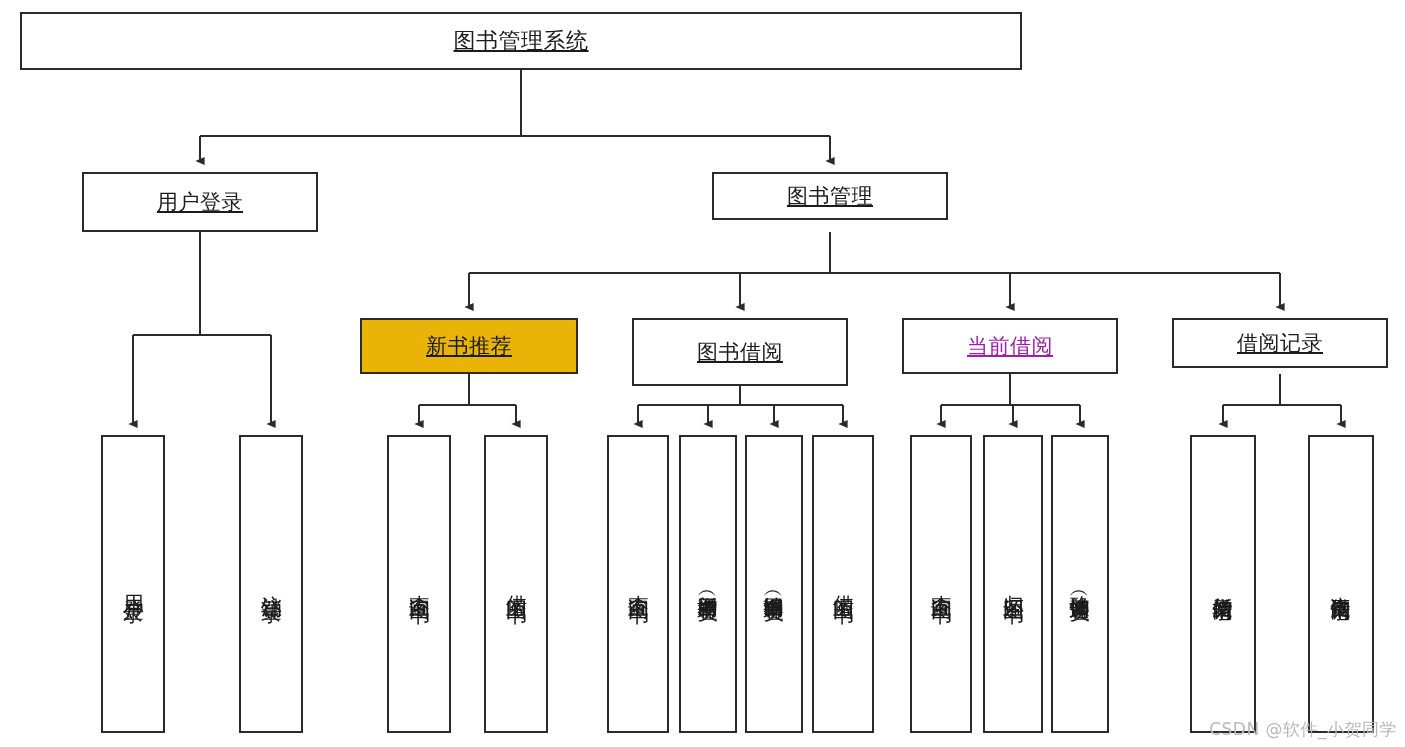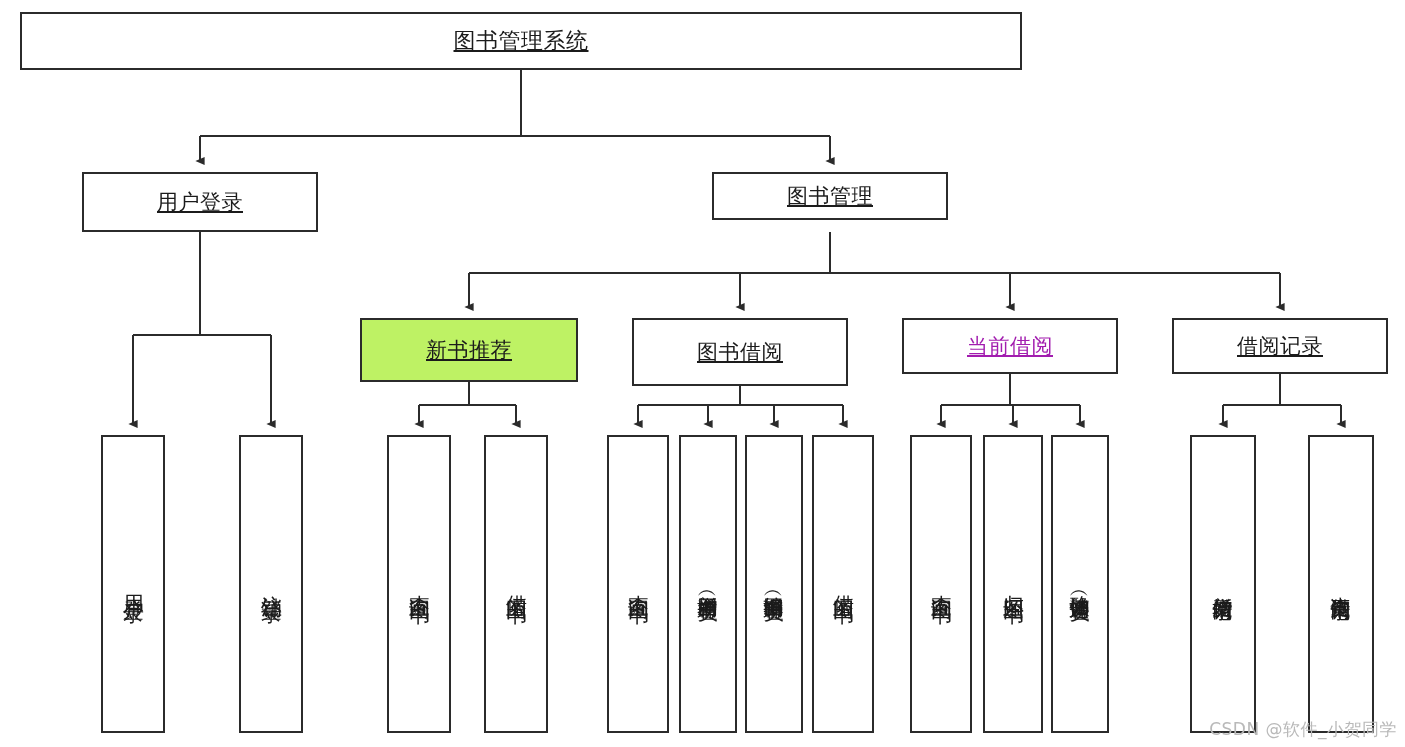--- a/index.html
+++ b/index.html
@@ -130,30 +130,30 @@
   <div id="nodes">
       <div class="node h root" id="node-root" style="left: 20px; top: 12px; width: 1002px; height: 58px; border-color: rgb(43, 43, 43); background: rgb(255, 255, 255);">
         <span class="node-label" style="color: rgb(27, 27, 27);">图书管理系统</span>
       </div>
       <div class="node h" id="node-user-login" style="left: 82px; top: 172px; width: 236px; height: 60px; border-color: rgb(43, 43, 43); background: rgb(255, 255, 255);">
         <span class="node-label" style="color: rgb(27, 27, 27);">用户登录</span>
       </div>
       <div class="node h" id="node-book-manage" style="left: 712px; top: 172px; width: 236px; height: 48px; border-color: rgb(43, 43, 43); background: rgb(255, 255, 255);">
         <span class="node-label" style="color: rgb(27, 27, 27);">图书管理</span>
       </div>
-      <div class="node h" id="node-new-book-rec" style="left: 360px; top: 318px; width: 218px; height: 64px; border-color: rgb(43, 43, 43); background: #bef264;">
+      <div class="node h" id="node-new-book-rec" style="left: 360px; top: 318px; width: 218px; height: 56px; border-color: rgb(43, 43, 43); background: #eab308;">
         <span class="node-label" style="color: rgb(27, 27, 27);">新书推荐</span>
       </div>
       <div class="node h" id="node-book-borrow" style="left: 632px; top: 318px; width: 216px; height: 68px; border-color: rgb(43, 43, 43); background: rgb(255, 255, 255);">
         <span class="node-label" style="color: rgb(27, 27, 27);">图书借阅</span>
       </div>
       <div class="node h" id="node-current-borrow" style="left: 902px; top: 318px; width: 216px; height: 56px; border-color: rgb(43, 43, 43); background: rgb(255, 255, 255);">
         <span class="node-label" style="color: #a21caf;">当前借阅</span>
       </div>
-      <div class="node h" id="node-borrow-record" style="left: 1172px; top: 318px; width: 216px; height: 56px; border-color: rgb(43, 43, 43); background: rgb(255, 255, 255);">
+      <div class="node h" id="node-borrow-record" style="left: 1172px; top: 318px; width: 216px; height: 50px; border-color: rgb(43, 43, 43); background: rgb(255, 255, 255);">
         <span class="node-label" style="color: rgb(27, 27, 27);">借阅记录</span>
       </div>
       <div class="node v" id="node-leaf-user-login" style="left: 101px; top: 435px; width: 64px; height: 298px; border-color: rgb(43, 43, 43); background: rgb(255, 255, 255);">
         <span class="node-label" style="color: rgb(27, 27, 27);">用户登录</span>
       </div>
       <div class="node v" id="node-leaf-user-logout" style="left: 239px; top: 435px; width: 64px; height: 298px; border-color: rgb(43, 43, 43); background: rgb(255, 255, 255);">
         <span class="node-label" style="color: rgb(27, 27, 27);">注销登录</span>
       </div>
       <div class="node v" id="node-leaf-query-book-1" style="left: 387px; top: 435px; width: 64px; height: 298px; border-color: rgb(43, 43, 43); background: rgb(255, 255, 255);">
         <span class="node-label" style="color: rgb(27, 27, 27);">查询图书</span>

